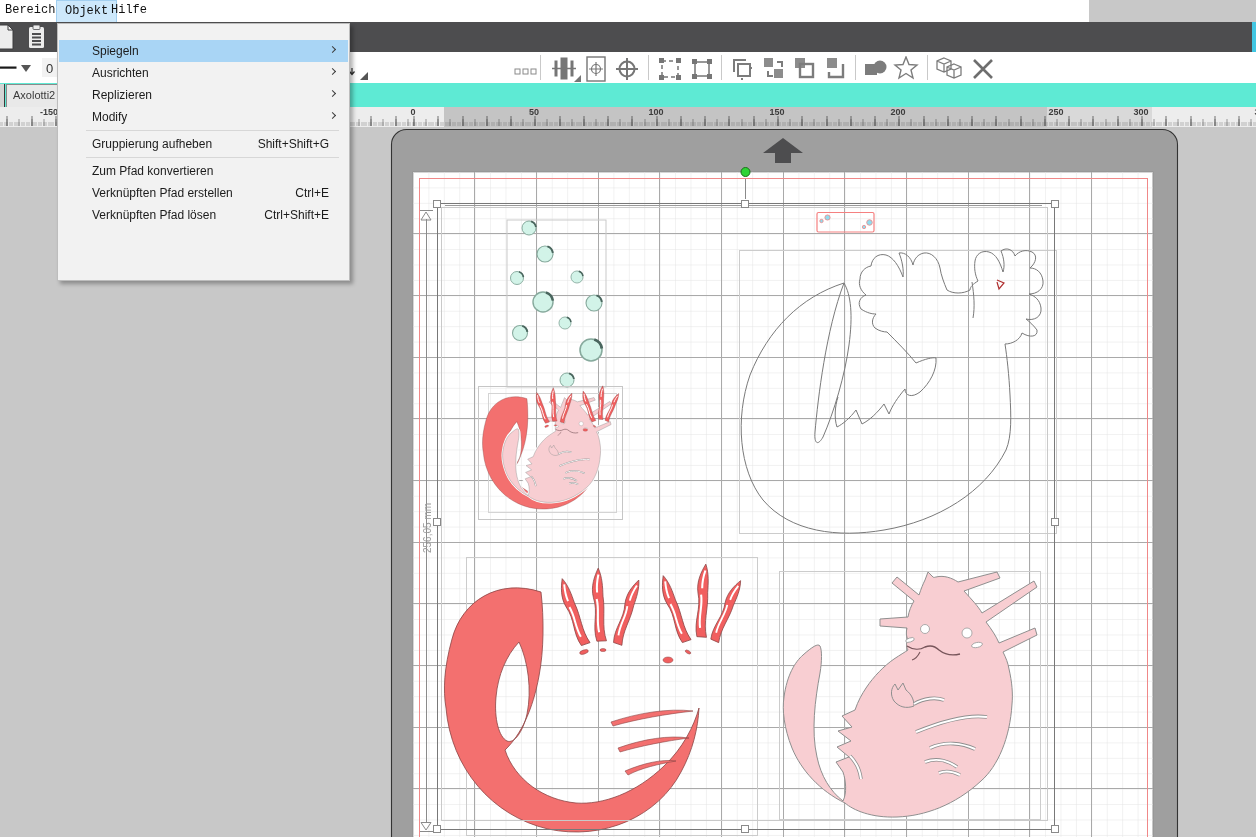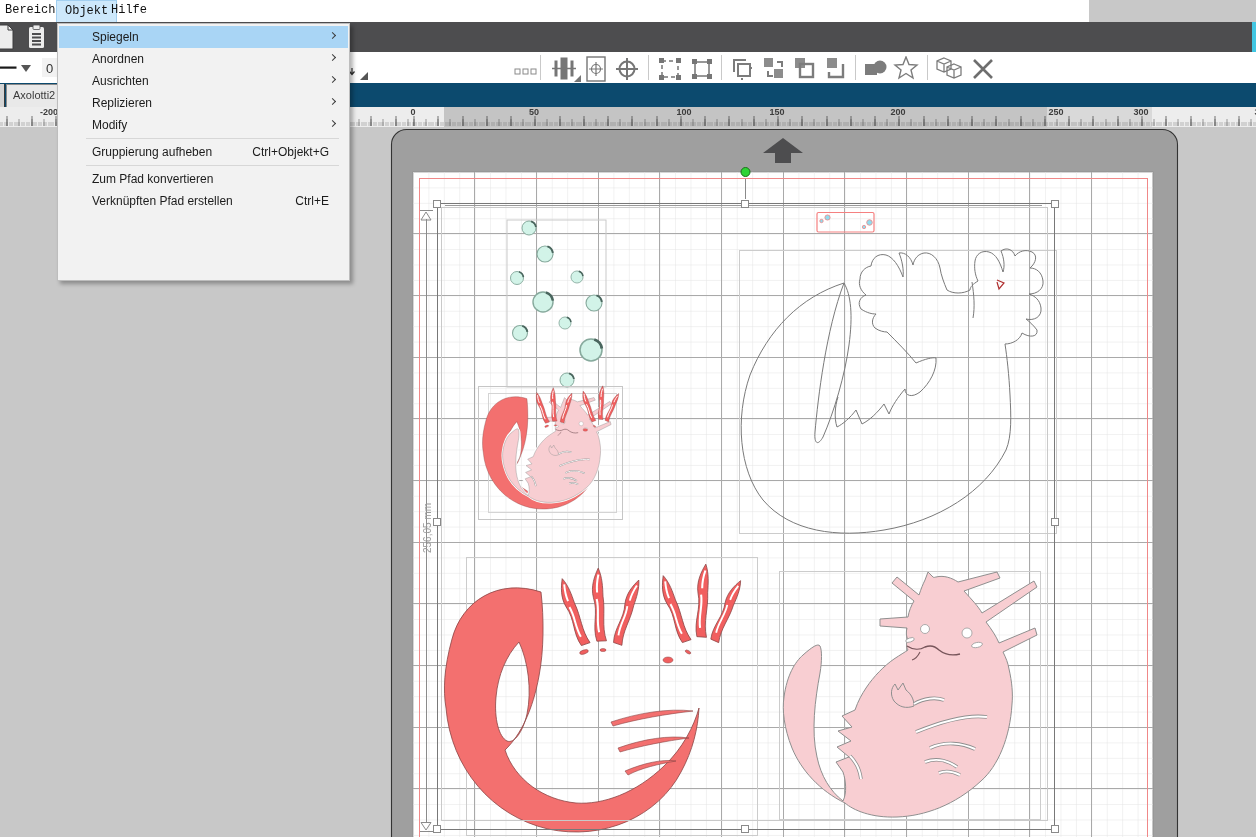--- a/index.html
+++ b/index.html
@@ -4,29 +4,29 @@
 <style>
   * { margin:0; padding:0; box-sizing:border-box; }
   html,body { width:1256px; height:837px; overflow:hidden; background:#c8c8c8;
     font-family:"Liberation Sans", sans-serif; }
   .abs { position:absolute; }
   #stage { position:relative; width:1256px; height:837px; }
   
   #menubar { left:0; top:0; width:1089px; height:22px; background:#ffffff; z-index:5;font-family:Liberation Mono, monospace; }
   #toolbar1 { left:0; top:22px; width:1256px; height:30px; background:#4d4d4f; z-index:5; }
   #toolbar2 { left:0; top:52px; width:1256px; height:31px; background:#ffffff; z-index:5; }
-  #tabbar { left:0; top:83px; width:1256px; height:24px; background:#0c4a6e; z-index:5; }
+  #tabbar { left:0; top:83px; width:1256px; height:24px; background:#5eead4; z-index:5; }
   #ruler { left:0; top:107px; width:1256px; height:20px; background:#ededed; z-index:5; }
   .mi { position:absolute; top:0; height:22px; line-height:21px; font-size:12px; color:#111; padding:0 8px; }
   .rnum { position:absolute; top:0; font-size:9px; font-weight:bold; color:#3c3c3c; transform:translateX(-50%); }
   .sep2 { position:absolute; top:3px; width:1px; height:25px; background:#c9c9c9; }
   .icon2 { position:absolute; top:4px; }
   
   #mainmenu { left:57px; top:23px; width:293px; height:258px; background:#f2f2f2;
-     border:1px solid #bdbdbd; box-shadow:3px 3px 4px rgba(0,0,0,0.30); z-index:20; padding-top:2px;}
+     border:1px solid #bdbdbd; box-shadow:3px 3px 4px rgba(0,0,0,0.30); z-index:20; padding-top:16px;}
   .m-item { position:relative; height:22px; line-height:22px; font-size:12px; color:#1b1b1b;
      padding-left:33px; margin:0 1px; }
   .m-item .arr { position:absolute; right:13px; top:7px; width:5px; height:5px;
      border-top:1.3px solid #3c3c3c; border-right:1.3px solid #3c3c3c; transform:rotate(45deg); }
   .m-item .sc { position:absolute; right:19px; top:0; }
   .m-hl { background:#a9d5f5; }
   .m-sep { height:1px; background:#d7d7d7; margin:2px 10px 2px 28px; }
   #submenu { left:345px; top:22px; width:189px; height:49px; background:#f2f2f2;
      border:1px solid #bdbdbd; box-shadow:3px 3px 4px rgba(0,0,0,0.30); z-index:21; padding-top:2px;}
   #submenu .m-item { padding-left:34px; }
@@ -425,38 +425,38 @@
 
     <div class="abs" style="left:0;bottom:1px;width:1256px;height:4px;
       background:repeating-linear-gradient(90deg, rgba(90,90,90,0.38) 0 1px, transparent 1px 2.4267px);
       background-position:413.5px 0;"></div>
     <div class="abs" style="left:0;bottom:1px;width:1256px;height:7px;
       background:repeating-linear-gradient(90deg, rgba(80,80,80,0.55) 0 1px, transparent 1px 12.133px);
       background-position:413.5px 0;"></div>
     <div class="abs" style="left:0;bottom:1px;width:1256px;height:10px;
       background:repeating-linear-gradient(90deg, rgba(60,60,60,0.7) 0 1px, transparent 1px 24.267px);
       background-position:413.5px 0;"></div>
-    <span class="rnum" style="left:49px">-200</span>
+    <span class="rnum" style="left:49px">-150</span>
     <span class="rnum" style="left:413px">0</span>
     <span class="rnum" style="left:534px">50</span>
-    <span class="rnum" style="left:684px">100</span>
+    <span class="rnum" style="left:656px">100</span>
     <span class="rnum" style="left:777px">150</span>
     <span class="rnum" style="left:898px">200</span>
     <span class="rnum" style="left:1056px">250</span>
     <span class="rnum" style="left:1141px">300</span>
     <span class="rnum" style="left:1262px">350</span>
   </div>
 
   <div class="abs" id="mainmenu">
     <div class="m-item m-hl">Spiegeln<span class="arr"></span></div>
-    <div class="m-item">Anordnen<span class="arr"></span></div>
     <div class="m-item">Ausrichten<span class="arr"></span></div>
     <div class="m-item">Replizieren<span class="arr"></span></div>
     <div class="m-item">Modify<span class="arr"></span></div>
     <div class="m-sep"></div>
-    <div class="m-item">Gruppierung aufheben<span class="sc">Ctrl+Objekt+G</span></div>
+    <div class="m-item">Gruppierung aufheben<span class="sc">Shift+Shift+G</span></div>
     <div class="m-sep"></div>
     <div class="m-item">Zum Pfad konvertieren</div>
     <div class="m-item">Verknüpften Pfad erstellen<span class="sc">Ctrl+E</span></div>
+    <div class="m-item">Verknüpften Pfad lösen<span class="sc">Ctrl+Shift+E</span></div>
   </div>
 
 
 </div>
 
 </body></html>

